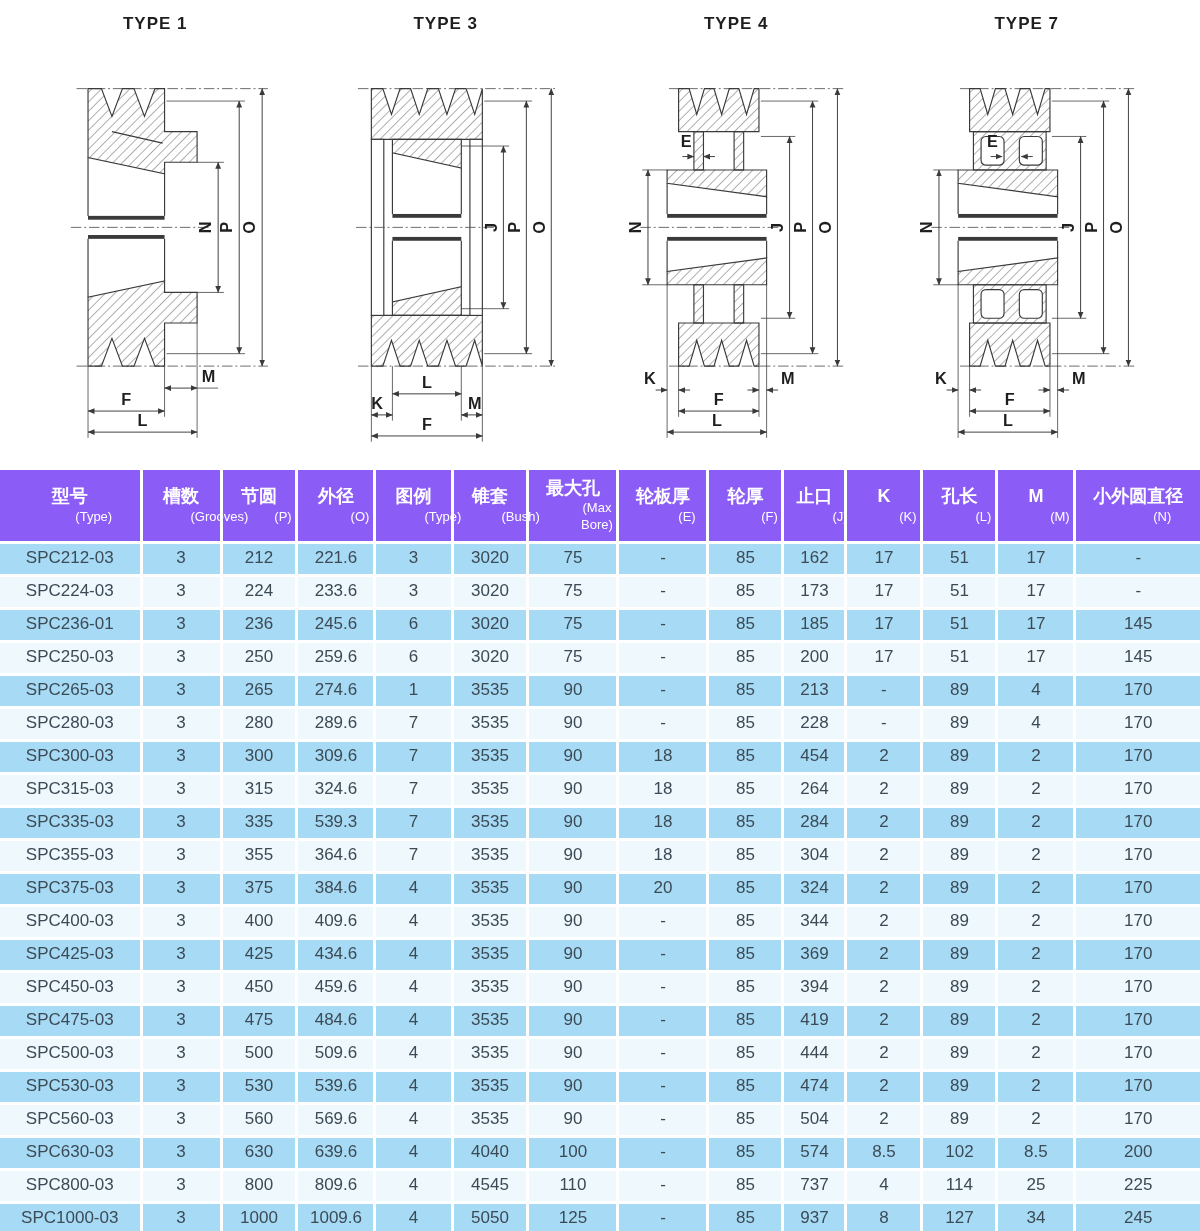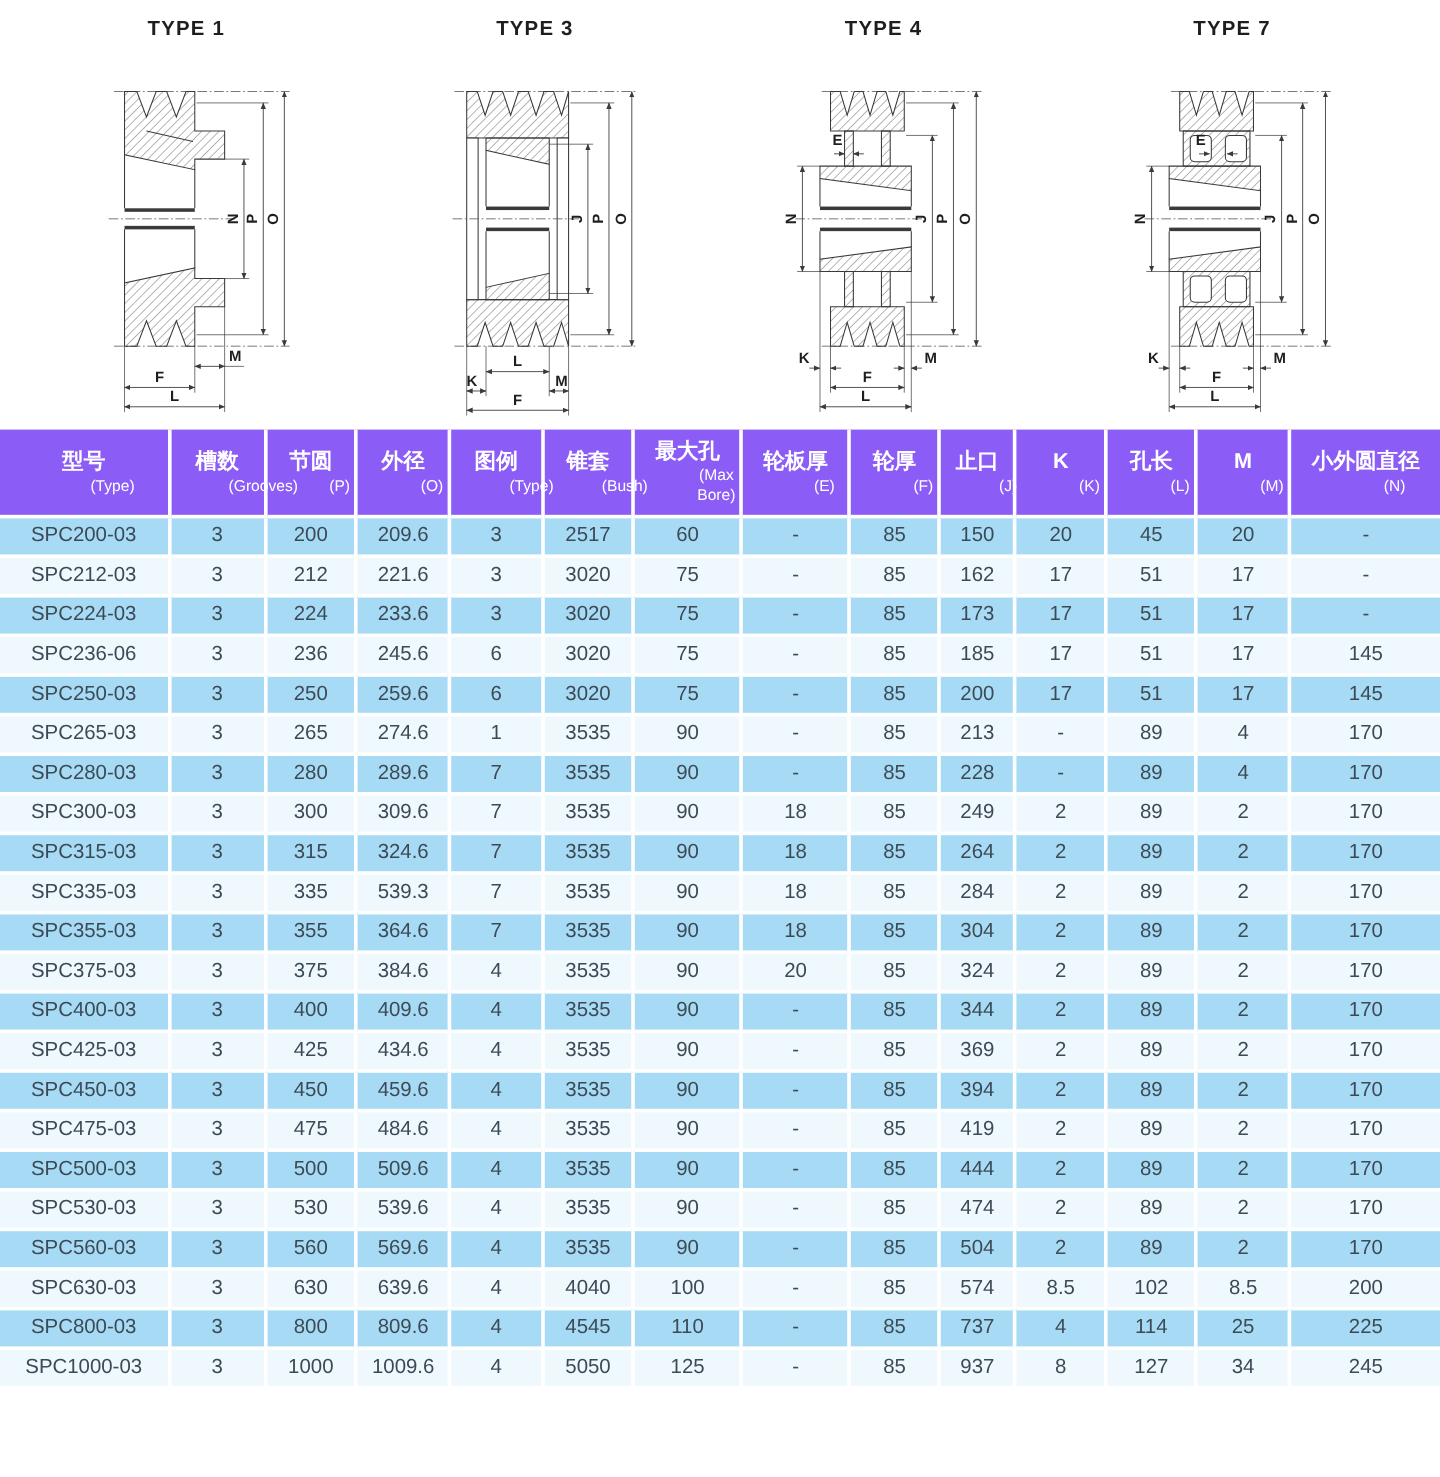--- a/index.html
+++ b/index.html
@@ -1,18 +1,18 @@
 <!DOCTYPE html>
 <html><head>
 <meta charset="utf-8">
 <style>
   html,body{margin:0;padding:0;background:#fff;}
   .page{width:1200px;height:1231px;background:#fff;font-family:"Liberation Sans",sans-serif;overflow:hidden;}
   
-  .diagrams{display:flex;height:358px;box-sizing:border-box;padding:0 28px 0 10px;}
+  .diagrams{display:flex;height:470px;box-sizing:border-box;padding:0 28px 0 10px;}
   .diagram{flex:1;display:flex;flex-direction:column;align-items:center;margin:0;}
   .dtitle{font-size:17px;font-weight:bold;color:#1e1e1e;letter-spacing:1px;padding:14px 0 2px 0;text-align:center;}
   svg{display:block;}
   .oln{fill:#ffffff;stroke:#3a3a3a;stroke-width:1.2;}
   .htc{stroke:#3a3a3a;stroke-width:1.2;}
   .ln{stroke:#3a3a3a;stroke-width:1.2;fill:none;}
   .dim{stroke:#3a3a3a;stroke-width:1;fill:none;}
   .ext{stroke:#3a3a3a;stroke-width:0.8;fill:none;}
   .cl{stroke:#555;stroke-width:0.9;fill:none;stroke-dasharray:11 3 2 3;}
   .bar{fill:#3a3a3a;}
@@ -348,36 +348,20 @@
             <div class="h-sub">(M)</div>
           </th>
           <th data-name="header-cell">
             <div class="h-cn">小外圆直径</div>
             <div class="h-sub">(N)</div>
           </th>
         </tr>
       </thead>
       <tbody>
         <tr data-name="table-row">
-          <td data-name="table-cell">SPC200-03</td>
-          <td data-name="table-cell">3</td>
-          <td data-name="table-cell">200</td>
-          <td data-name="table-cell">209.6</td>
-          <td data-name="table-cell">3</td>
-          <td data-name="table-cell">2517</td>
-          <td data-name="table-cell">60</td>
-          <td data-name="table-cell">-</td>
-          <td data-name="table-cell">85</td>
-          <td data-name="table-cell">150</td>
-          <td data-name="table-cell">20</td>
-          <td data-name="table-cell">45</td>
-          <td data-name="table-cell">20</td>
-          <td data-name="table-cell">-</td>
-        </tr>
-        <tr data-name="table-row">
           <td data-name="table-cell">SPC212-03</td>
           <td data-name="table-cell">3</td>
           <td data-name="table-cell">212</td>
           <td data-name="table-cell">221.6</td>
           <td data-name="table-cell">3</td>
           <td data-name="table-cell">3020</td>
           <td data-name="table-cell">75</td>
           <td data-name="table-cell">-</td>
           <td data-name="table-cell">85</td>
           <td data-name="table-cell">162</td>
@@ -396,21 +380,21 @@
           <td data-name="table-cell">75</td>
           <td data-name="table-cell">-</td>
           <td data-name="table-cell">85</td>
           <td data-name="table-cell">173</td>
           <td data-name="table-cell">17</td>
           <td data-name="table-cell">51</td>
           <td data-name="table-cell">17</td>
           <td data-name="table-cell">-</td>
         </tr>
         <tr data-name="table-row">
-          <td data-name="table-cell">SPC236-06</td>
+          <td data-name="table-cell">SPC236-01</td>
           <td data-name="table-cell">3</td>
           <td data-name="table-cell">236</td>
           <td data-name="table-cell">245.6</td>
           <td data-name="table-cell">6</td>
           <td data-name="table-cell">3020</td>
           <td data-name="table-cell">75</td>
           <td data-name="table-cell">-</td>
           <td data-name="table-cell">85</td>
           <td data-name="table-cell">185</td>
           <td data-name="table-cell">17</td>
@@ -469,21 +453,21 @@
         <tr data-name="table-row">
           <td data-name="table-cell">SPC300-03</td>
           <td data-name="table-cell">3</td>
           <td data-name="table-cell">300</td>
           <td data-name="table-cell">309.6</td>
           <td data-name="table-cell">7</td>
           <td data-name="table-cell">3535</td>
           <td data-name="table-cell">90</td>
           <td data-name="table-cell">18</td>
           <td data-name="table-cell">85</td>
-          <td data-name="table-cell">249</td>
+          <td data-name="table-cell">454</td>
           <td data-name="table-cell">2</td>
           <td data-name="table-cell">89</td>
           <td data-name="table-cell">2</td>
           <td data-name="table-cell">170</td>
         </tr>
         <tr data-name="table-row">
           <td data-name="table-cell">SPC315-03</td>
           <td data-name="table-cell">3</td>
           <td data-name="table-cell">315</td>
           <td data-name="table-cell">324.6</td>

